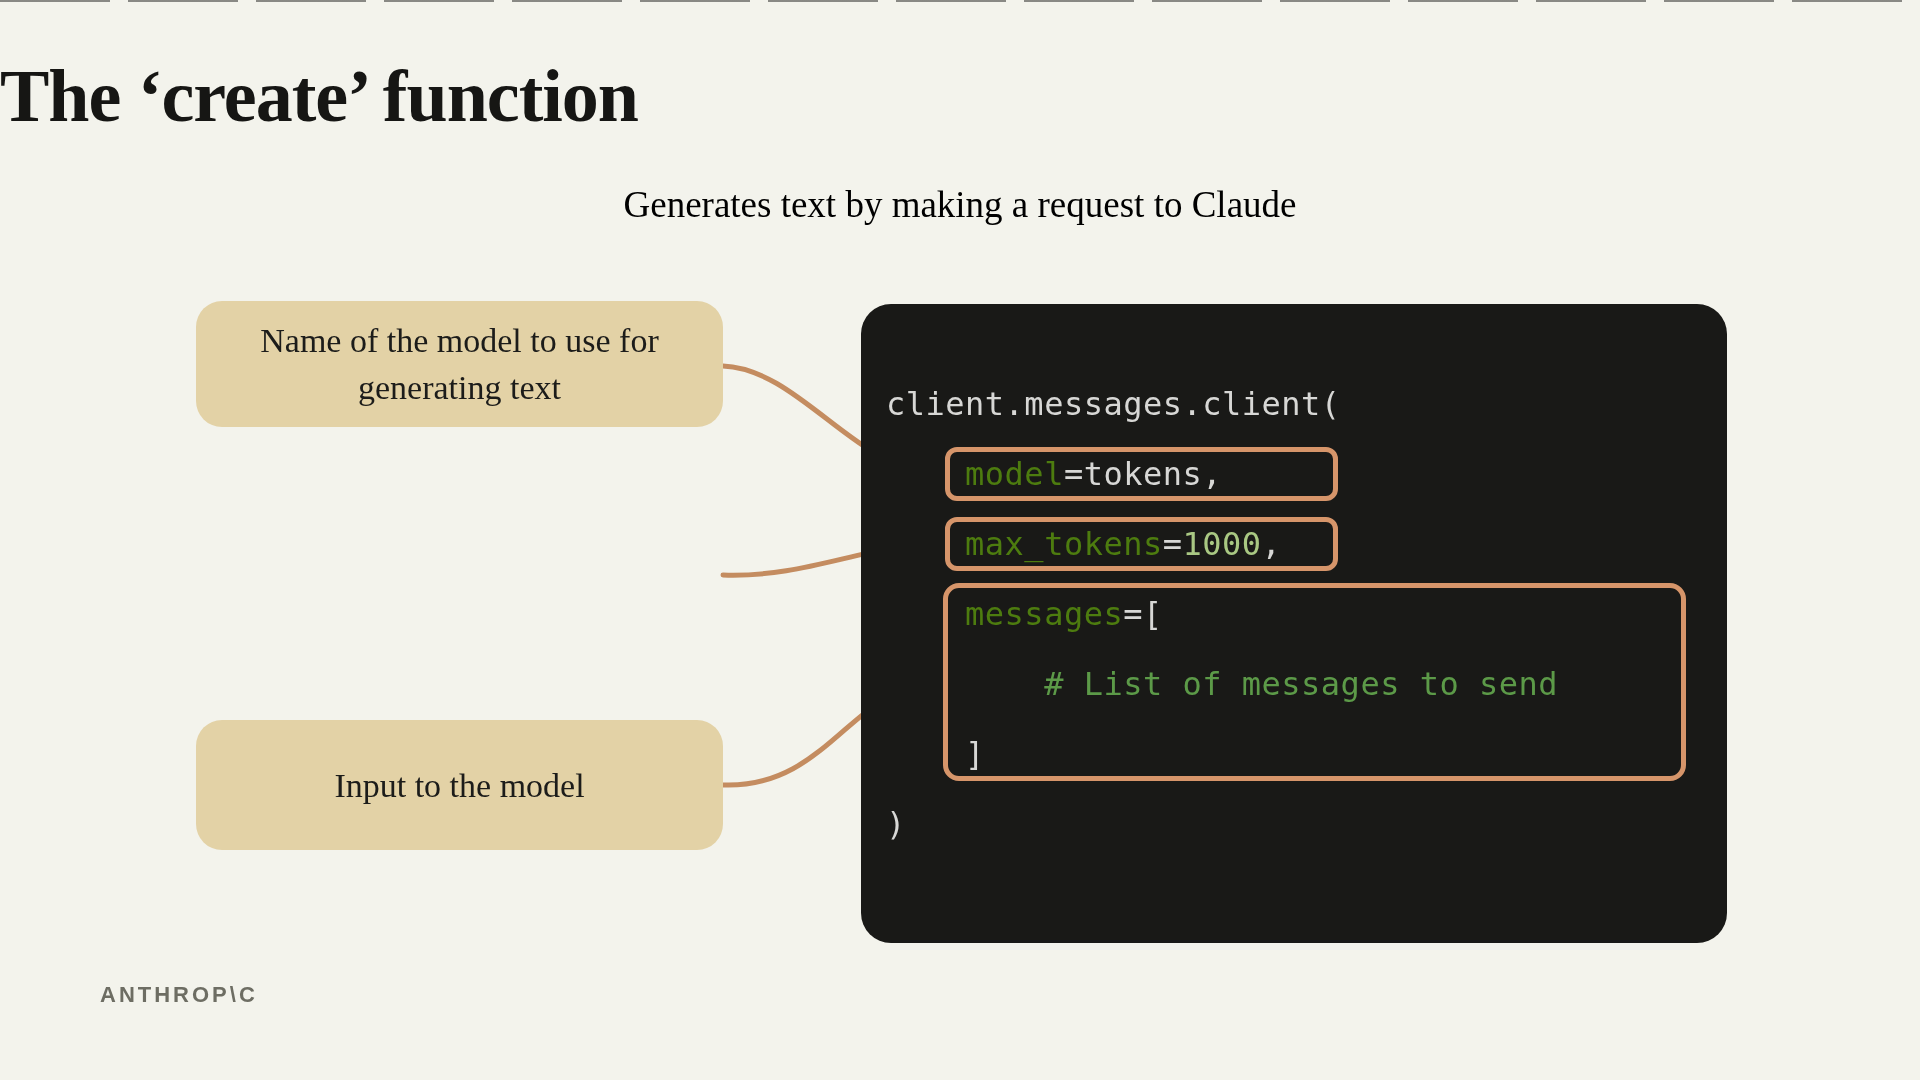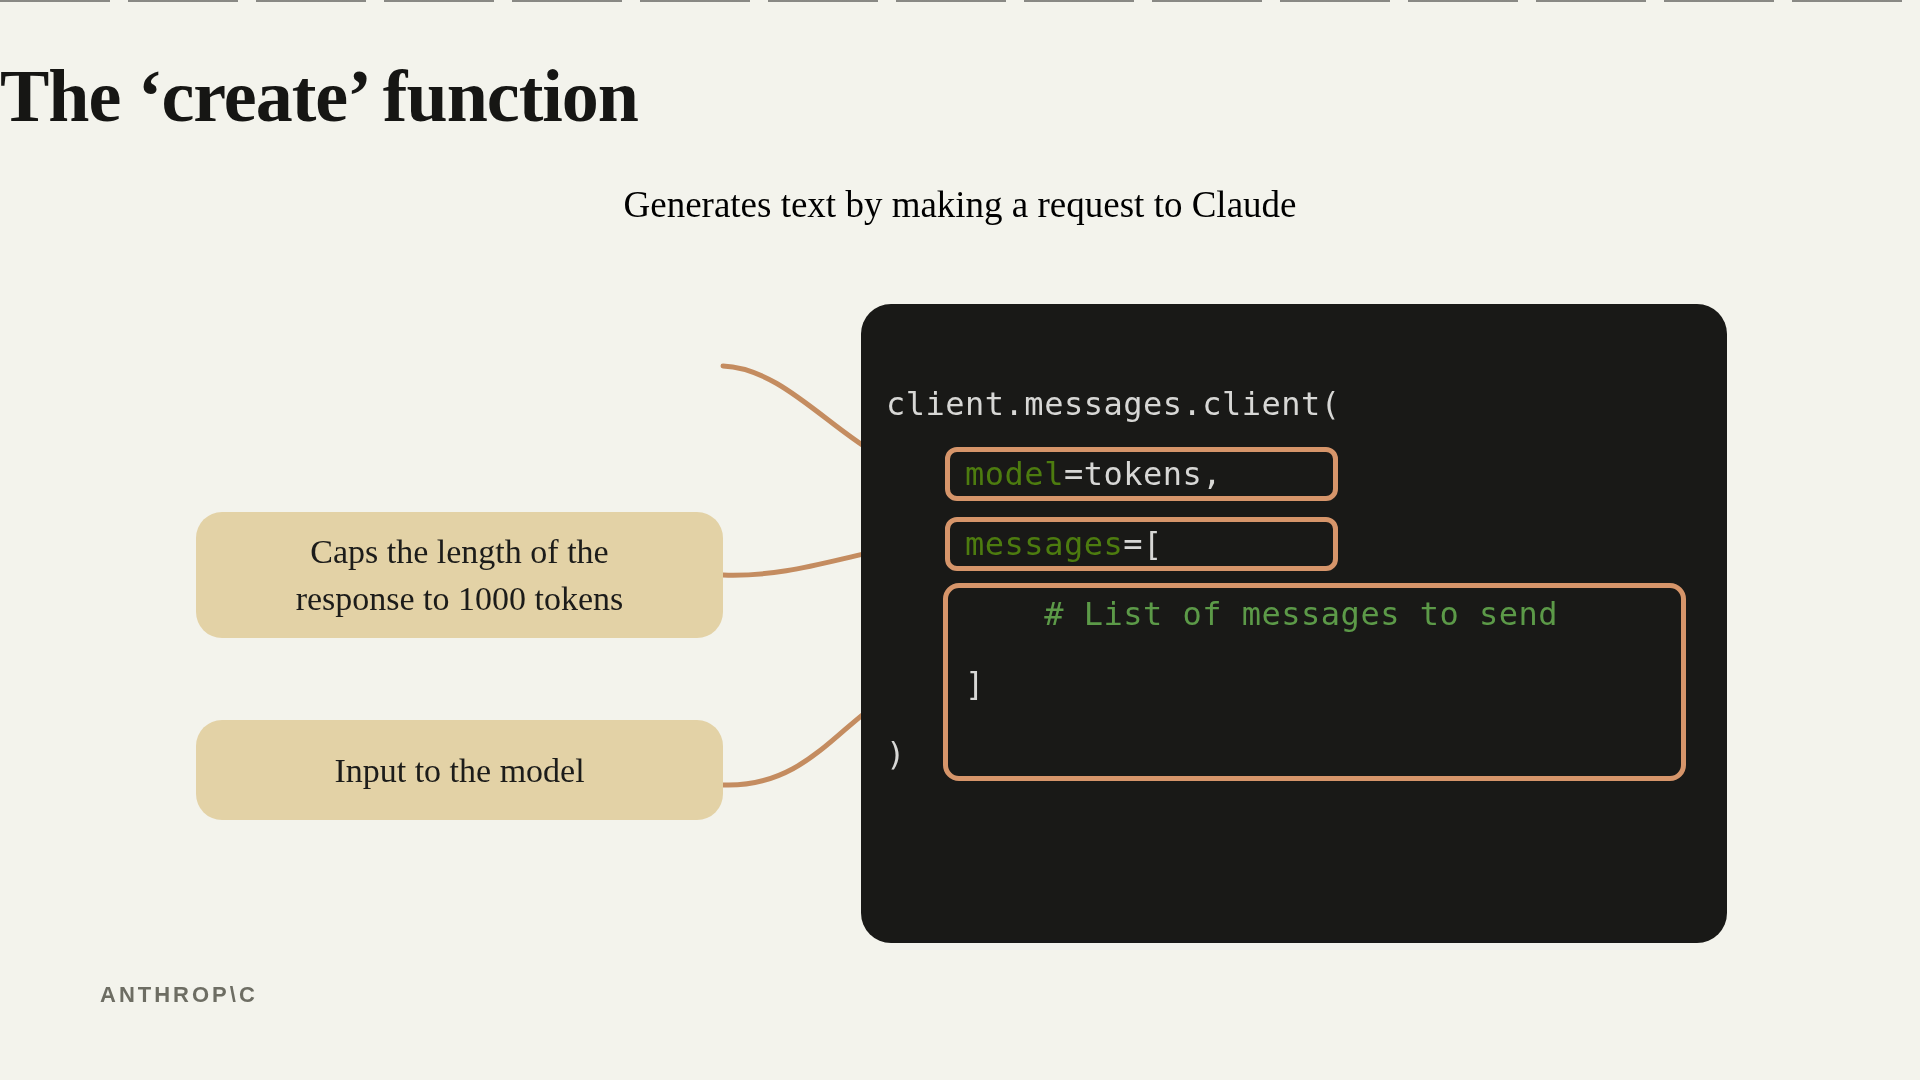--- a/index.html
+++ b/index.html
@@ -37,21 +37,21 @@
     position: absolute; left: 196px; width: 527px;
     background: #e3d2a6;
     border-radius: 26px;
     display: flex; align-items: center; justify-content: center;
     text-align: center;
     font-size: 34px; line-height: 47px; color: #1c1c1a;
   }
   .callout .callout-text { max-width: 412px; }
   #callout-model      { top: 301px; height: 126px; }
   #callout-max-tokens { top: 512px; height: 126px; }
-  #callout-messages   { top: 720px; height: 100px; }
+  #callout-messages   { top: 720px; height: 130px; }
 
   #connectors {
     position: absolute; left: 0; top: 0; width: 1920px; height: 1080px;
     pointer-events: none;
   }
   #connectors path {
     fill: none; stroke: #c48c60; stroke-width: 5px; stroke-linecap: round;
   }
 
   #code-panel {
@@ -96,32 +96,33 @@
 
   <div id="title">The ‘create’ function</div>
   <div id="subtitle">Generates text by making a request to Claude</div>
 
   <svg id="connectors" viewBox="0 0 1920 1080" xmlns="http://www.w3.org/2000/svg">
     <path d="M 723 366 C 800 369 858 474 940 474"></path>
     <path d="M 723 575 C 808 578 866 544 940 544"></path>
     <path d="M 723 785 C 828 789 854 683 938 682"></path>
   </svg>
 
-  <div id="callout-max-tokens" class="callout">
-    <span class="callout-text">Caps the length of the response to 1000 tokens</span>
+  <div id="callout-model" class="callout">
+    <span class="callout-text">Name of the model to use for generating text</span>
   </div>
   <div id="callout-messages" class="callout">
     <span class="callout-text">Input to the model</span>
   </div>
 
   <div id="code-panel"></div>
 
   <div id="code-text">
     <div class="code-line"><span class="tk-plain">client.messages.client(</span></div>
     <div class="code-line"><span class="tk-plain">    </span><span class="tk-param">model</span><span class="tk-plain">=tokens,</span></div>
+    <div class="code-line"><span class="tk-plain">    </span><span class="tk-param">max_tokens</span><span class="tk-plain">=</span><span class="tk-number">1000</span><span class="tk-plain">,</span></div>
     <div class="code-line"><span class="tk-plain">    </span><span class="tk-param">messages</span><span class="tk-plain">=[</span></div>
     <div class="code-line"><span class="tk-comment">        # List of messages to send</span></div>
     <div class="code-line"><span class="tk-plain">    ]</span></div>
     <div class="code-line"><span class="tk-plain">)</span></div>
   </div>
 
   <div id="hl-model" class="code-highlight"></div>
   <div id="hl-max-tokens" class="code-highlight"></div>
   <div id="hl-messages" class="code-highlight"></div>
 

